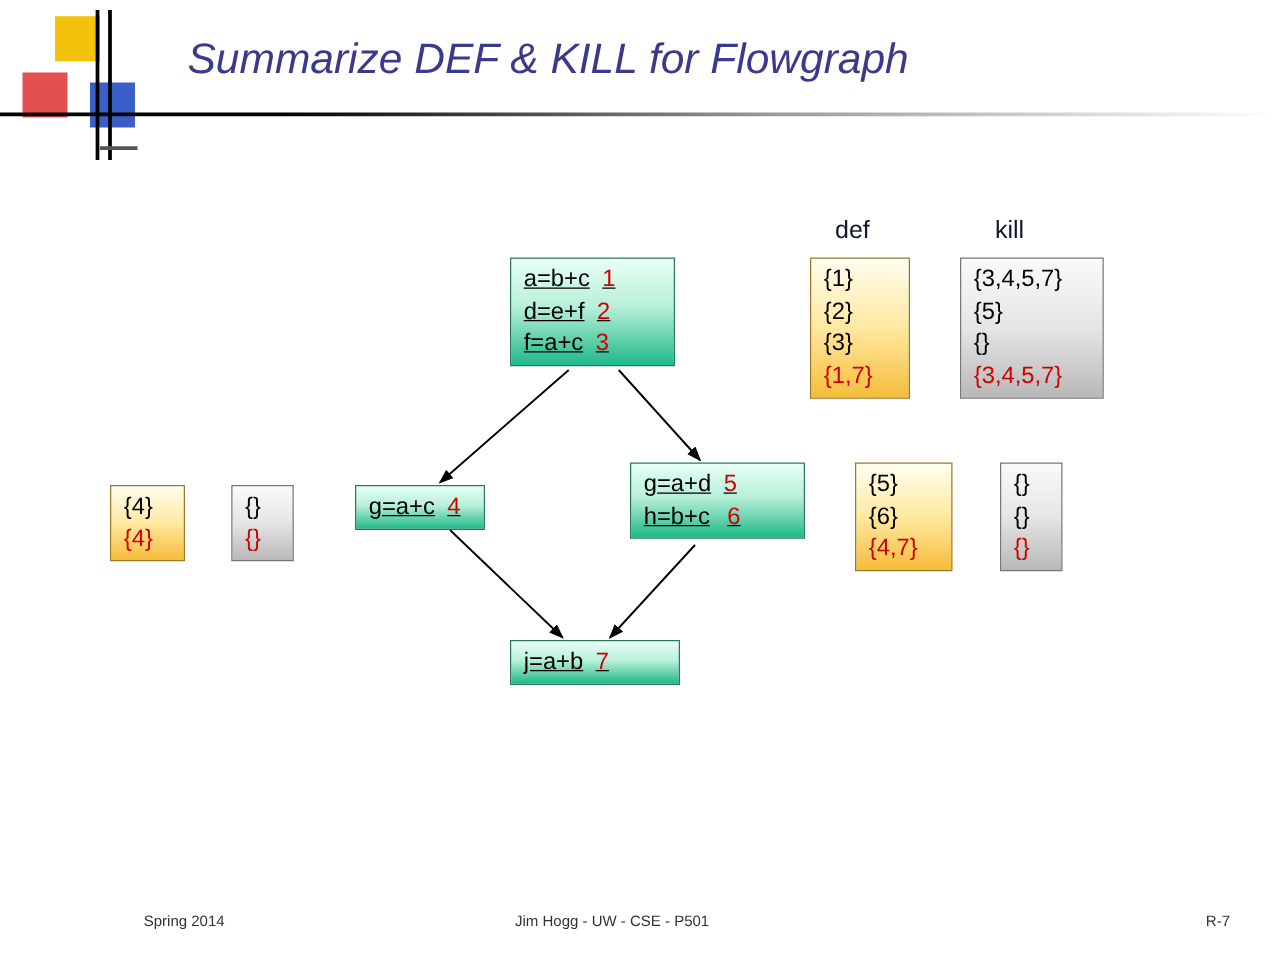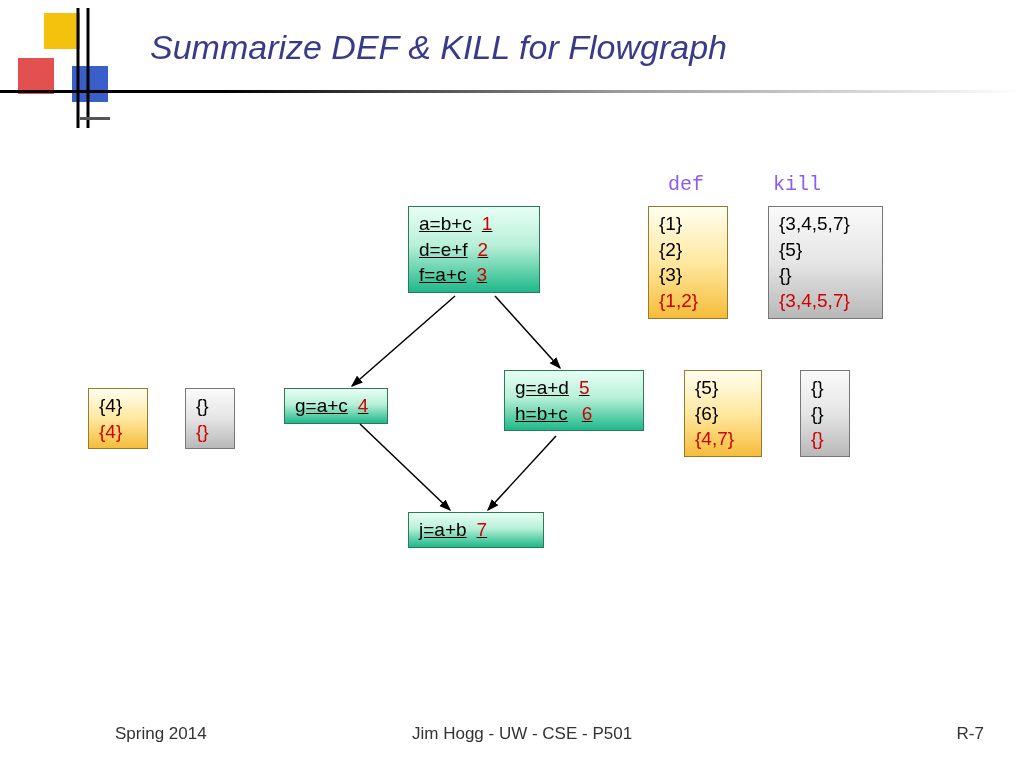--- a/index.html
+++ b/index.html
@@ -68,29 +68,29 @@
     background: linear-gradient(to bottom, #fafafa 0%, #e5e5e5 50%, #b8b8b8 100%);
     font-family: "Comic Sans MS", cursive, sans-serif;
     font-size: 19px;
     padding: 4px 10px;
     line-height: 1.35;
     box-sizing: border-box;
   }
   .red { color: #d00000; }
   .hdr {
     position: absolute;
-    font-family: Liberation Mono, monospace;
+    font-family: Liberation Sans, sans-serif;
     font-size: 20px;
-    color: #8b5cf6;
+    color: #0f172a;
   }
   .footer {
     position: absolute;
     bottom: 24px;
     font-family: Verdana, sans-serif;
-    font-size: 17px;
+    font-size: 12px;
     color: #333;
   }
   svg.arrows {
     position: absolute;
     left: 0; top: 0;
     width: 1024px; height: 768px;
     pointer-events: none;
   }
   .num { color: #d00000; margin-left: 10px; }
 </style>
@@ -106,33 +106,33 @@
     <line x1="72" y1="0" x2="72" y2="120" stroke="#000" stroke-width="3"></line>
   </svg>
 </div>
 
 <div class="hbar"></div>
 <div class="hbar2"></div>
 
 <div class="title">Summarize DEF &amp; KILL for Flowgraph</div>
 
 <div class="hdr" style="left:668px; top:173px">def</div>
-<div class="hdr" style="left:773px; top:173px">kill</div>
+<div class="hdr" style="left:796px; top:173px">kill</div>
 
 <div class="node" style="left:408px; top:206px; width:132px">
   <div><span>a=b+c</span><span class="num">1</span></div>
   <div><span>d=e+f</span><span class="num">2</span></div>
   <div><span>f=a+c</span><span class="num">3</span></div>
 </div>
 
 <div class="defbox" style="left:648px; top:206px; width:80px">
   <div>{1}</div>
   <div>{2}</div>
   <div>{3}</div>
-  <div class="red">{1,2}</div>
+  <div class="red">{1,7}</div>
 </div>
 
 <div class="killbox" style="left:768px; top:206px; width:115px">
   <div>{3,4,5,7}</div>
   <div>{5}</div>
   <div>{}</div>
   <div class="red">{3,4,5,7}</div>
 </div>
 
 <div class="node" style="left:284px; top:388px; width:104px">

